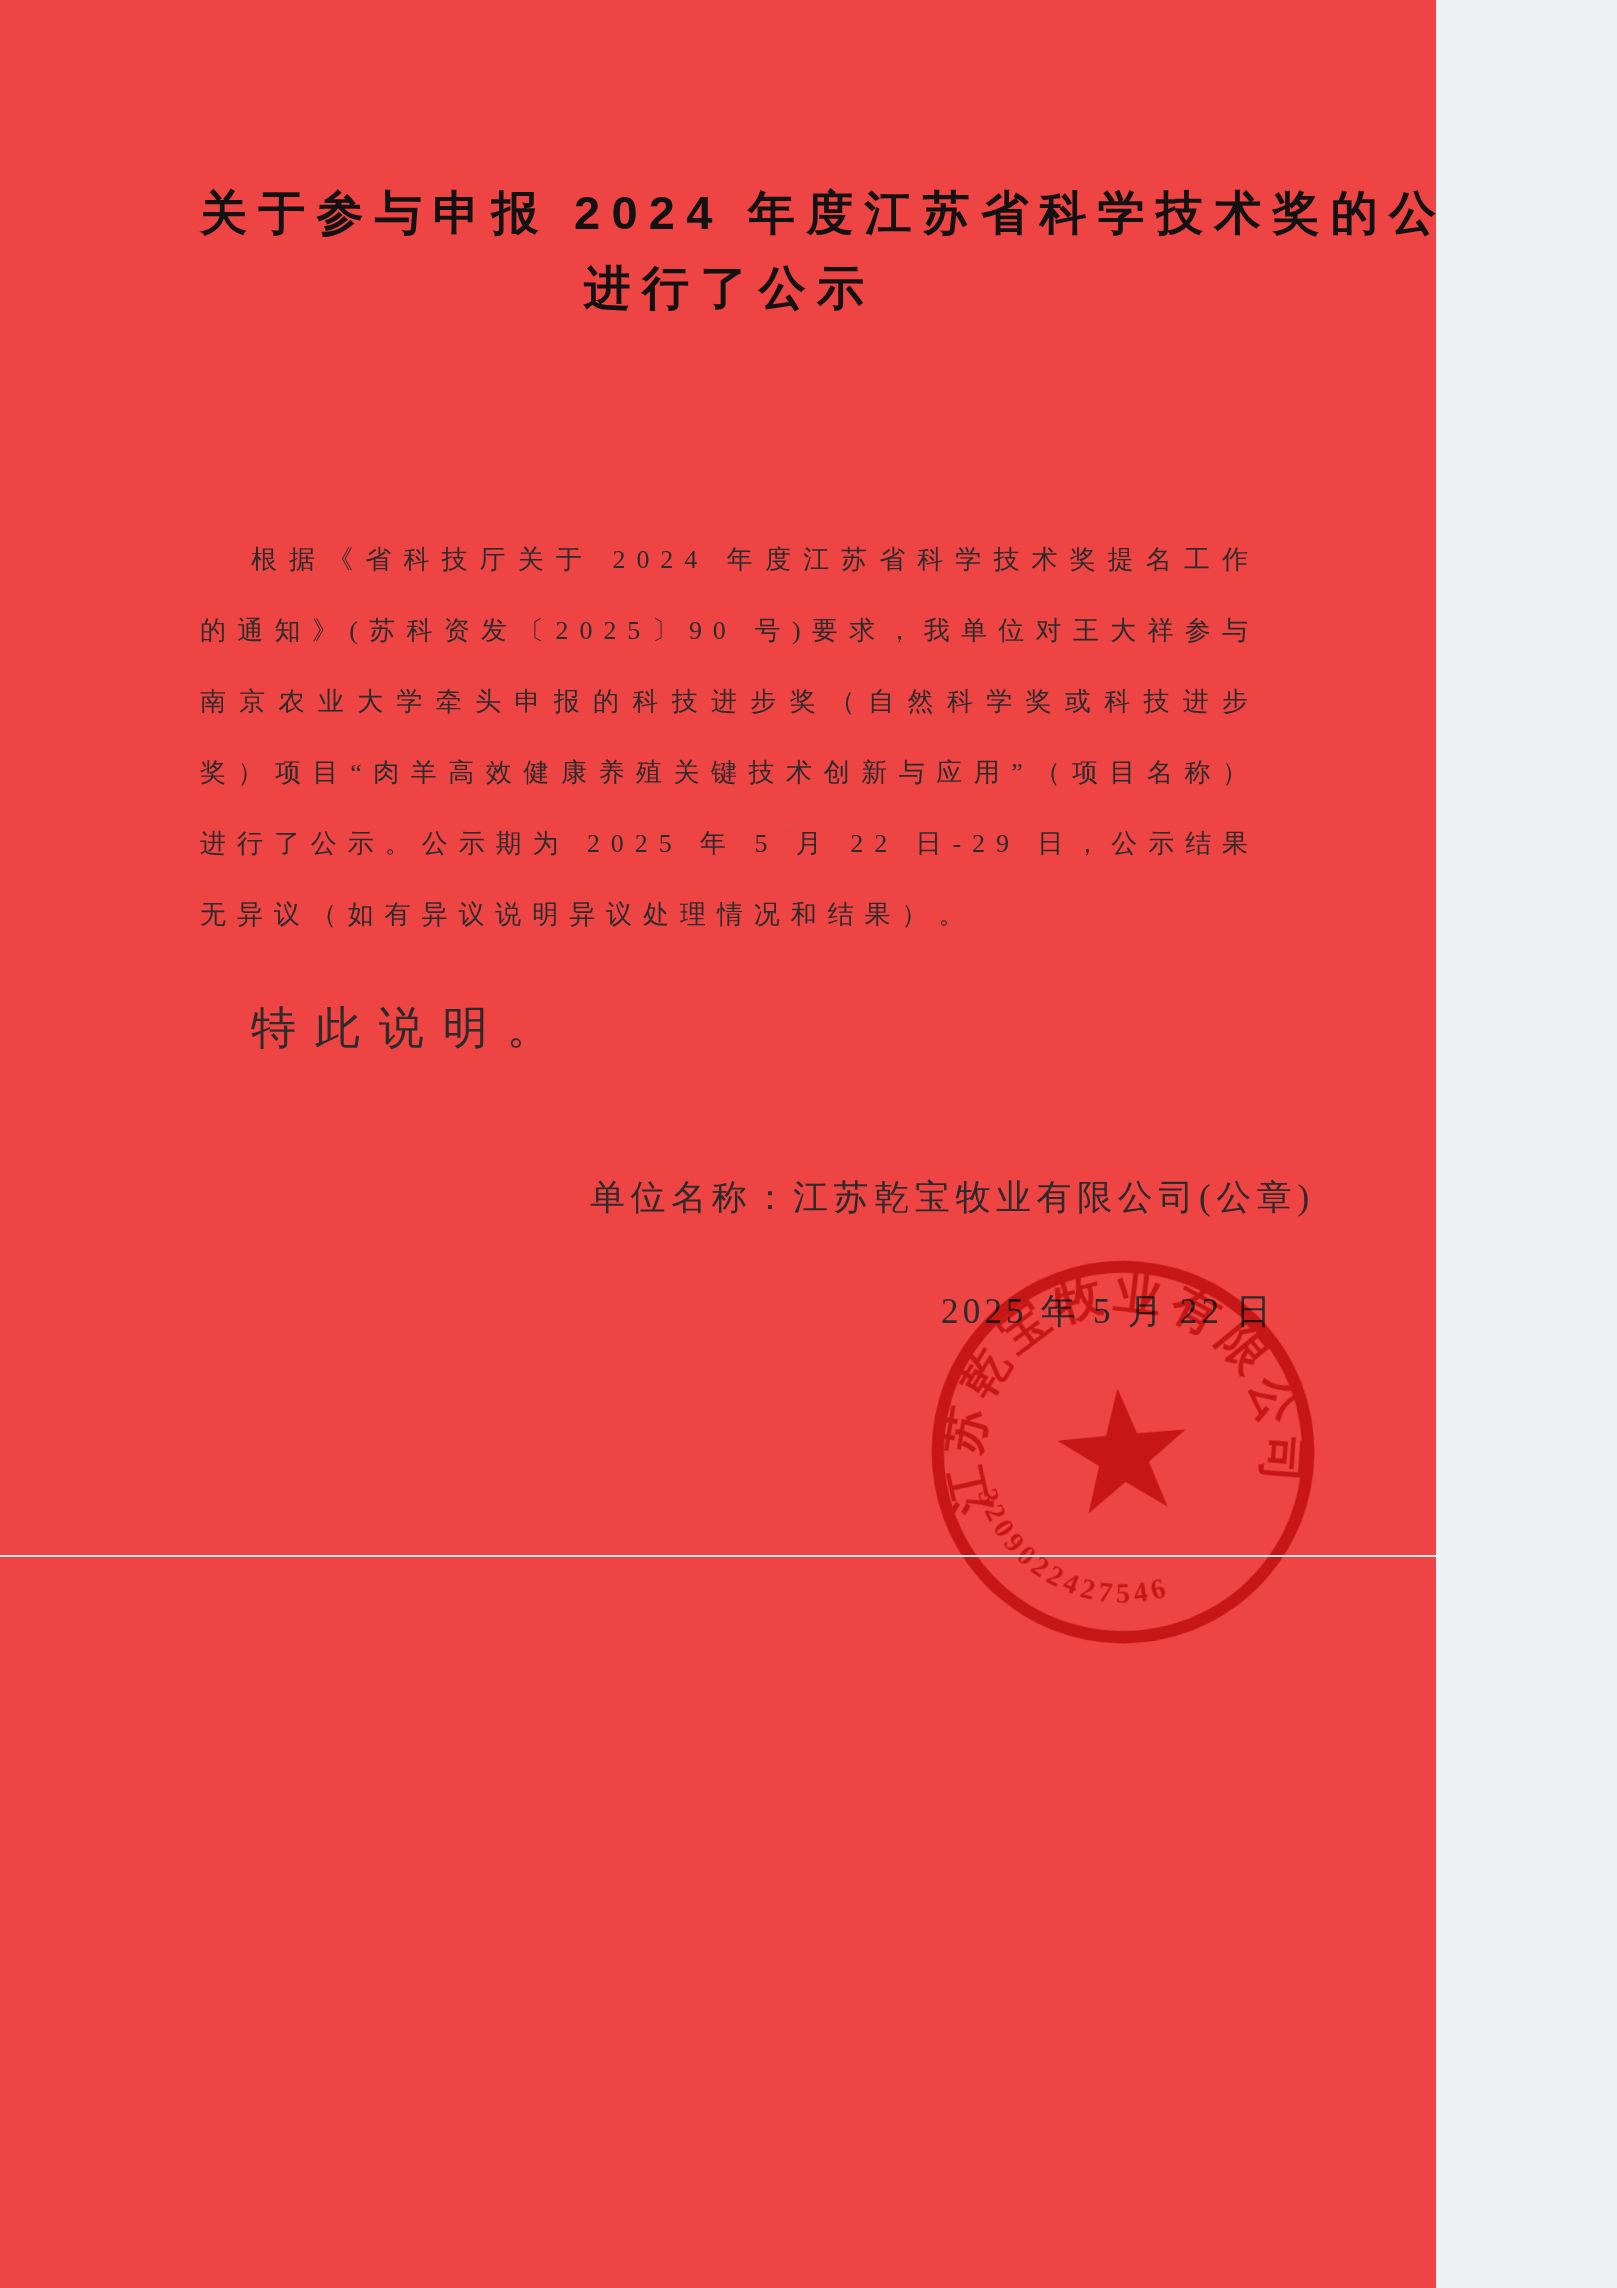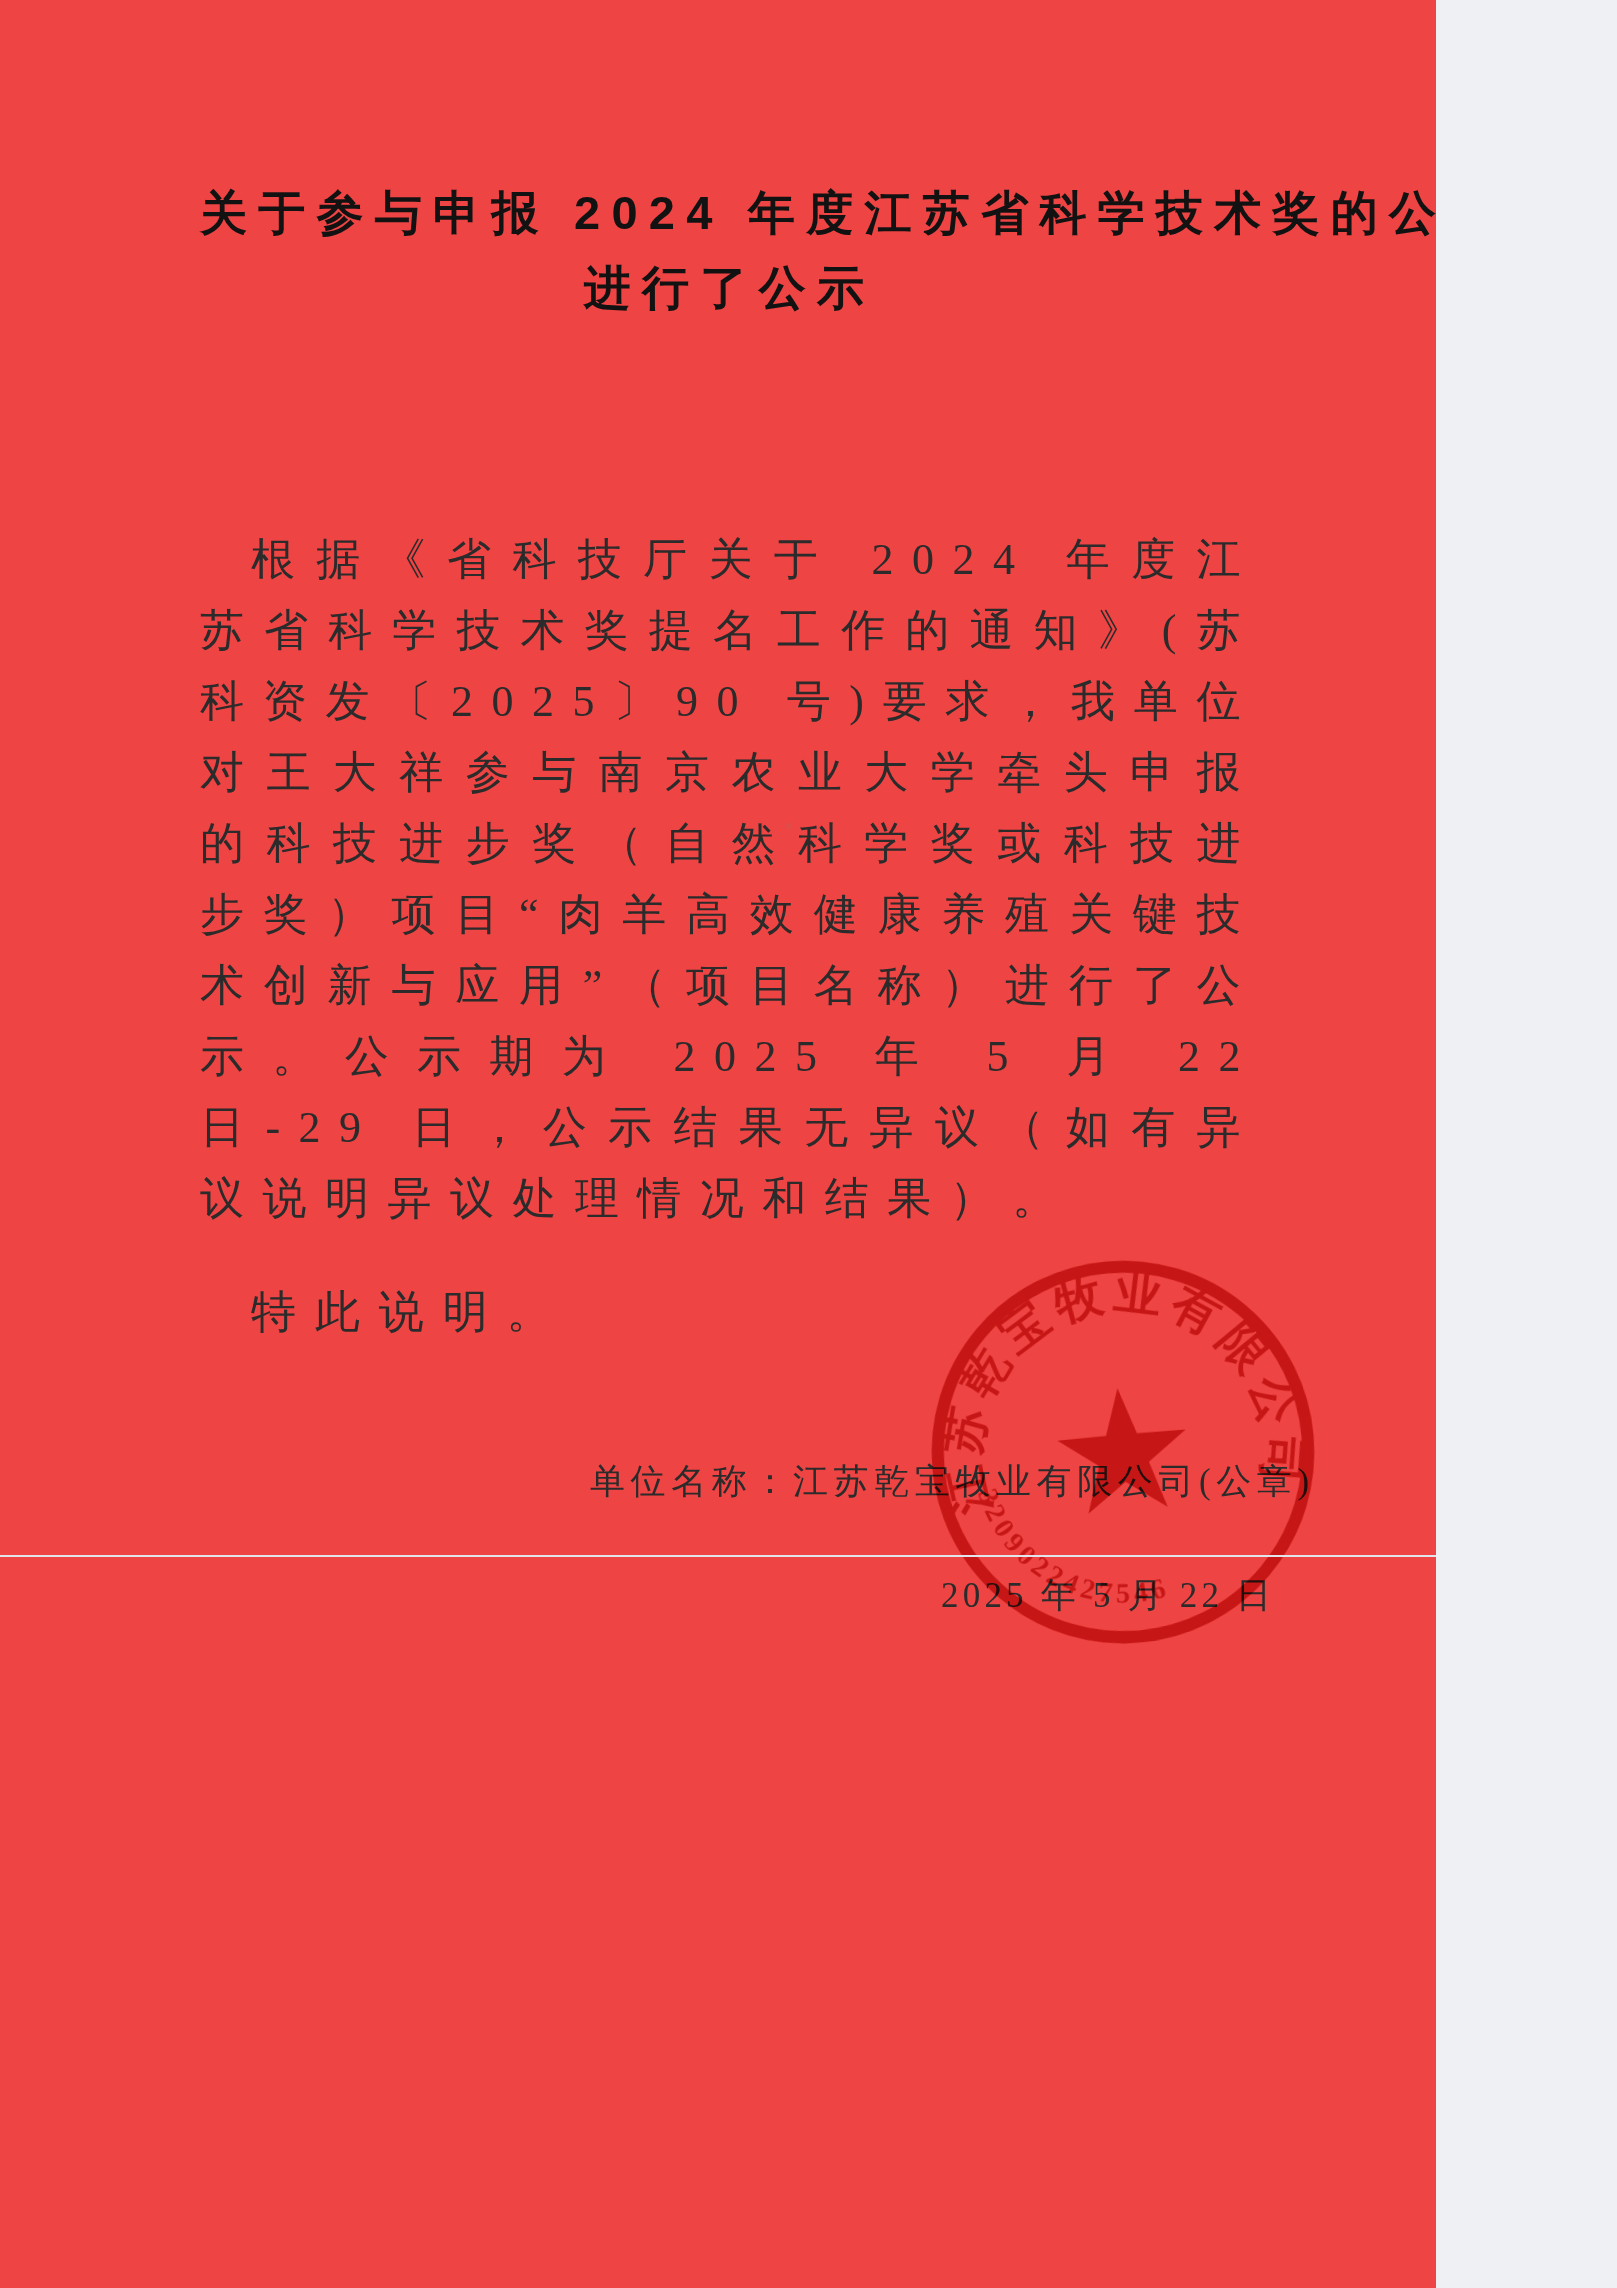--- a/index.html
+++ b/index.html
@@ -24,21 +24,21 @@
     font-family: "Liberation Sans", sans-serif;
     font-weight: 700;
     font-size: 47px;
     line-height: 75px;
     letter-spacing: 0.24em;
     color: #121212;
     white-space: nowrap;
   }
   .body-par {
     margin: 199px 0 0 0;
-    font-size: 44px;
+    font-size: 26px;
     line-height: 71px;
     letter-spacing: 0.42em;
     text-align: justify;
     text-indent: 51px;
     color: #2b2b2b;
   }
   .contact-line {
     margin: 71px 0 0 0;
     font-size: 35px;
     line-height: 71px;

